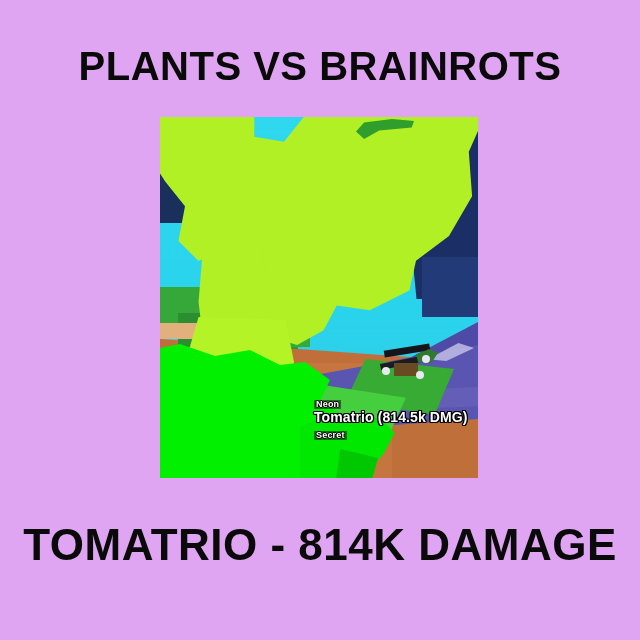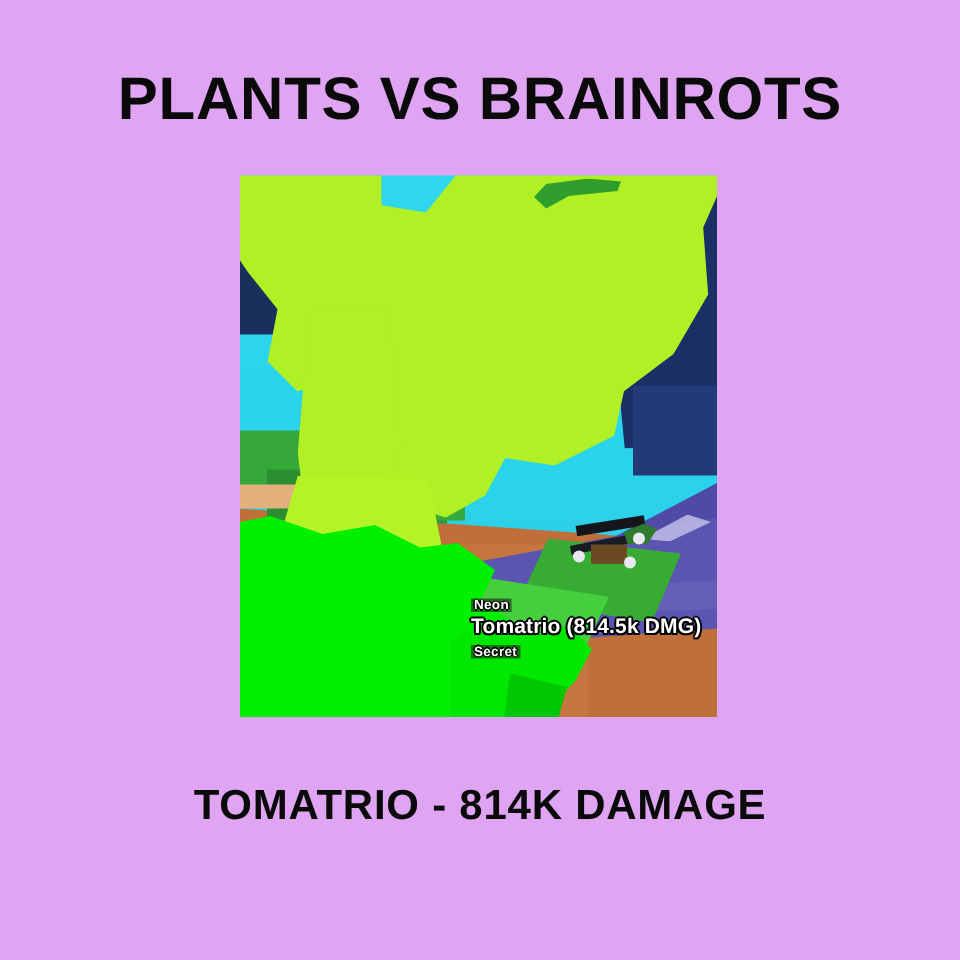--- a/index.html
+++ b/index.html
@@ -31,21 +31,21 @@
     letter-spacing: 0.5px;
     line-height: 1;
     white-space: nowrap;
   }
   .headline-top {
     top: 46px;
     font-size: 40px;
   }
   .headline-bottom {
     top: 523px;
-    font-size: 28px;
+    font-size: 44px;
   }
 
   
   .game-frame {
     position: absolute;
     left: 160px;
     top: 117px;
     width: 318px;
     height: 361px;
     overflow: hidden;

